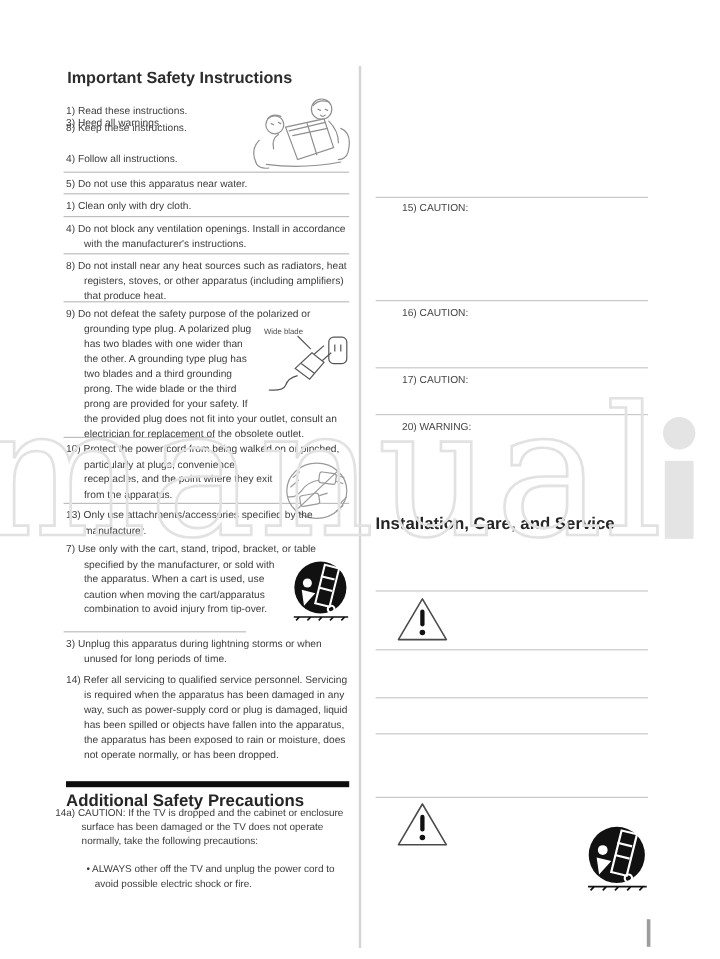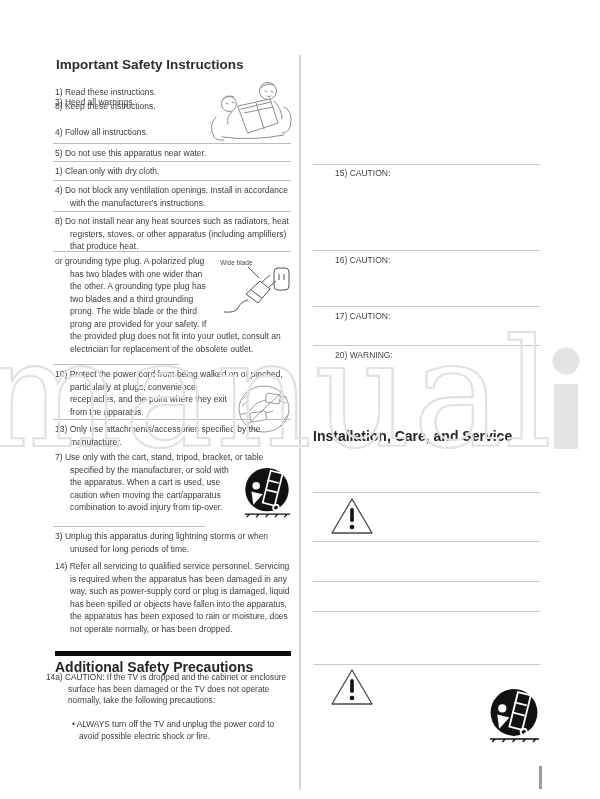--- a/index.html
+++ b/index.html
@@ -63,20 +63,21 @@
 <div class="item" style="top:165px"><span>1) Clean only with dry cloth.</span></div>
 
 <div class="hrl" style="top:180px"></div>
 <div class="item" style="top:184px"><span>4) Do not block any ventilation openings. Install in accordance with the manufacturer's instructions.</span></div>
 
 <div class="hrl" style="top:211px"></div>
 <div class="item" style="top:215px"><span>8) Do not install near any heat sources such as radiators, heat registers, stoves, or other apparatus (including amplifiers) that produce heat.</span></div>
 
 <div class="hrl" style="top:251px"></div>
 <div class="item" style="top:255px">
+  <span>9) Do not defeat the safety purpose of the polarized</span>
   <span class="fl">
     <svg width="74" height="58" viewBox="0 0 74 58">
       <text x="2" y="9" font-size="6.5" fill="#4a4a4a">Wide blade</text>
       <g fill="none" stroke="#555555" stroke-width="1">
         <path d="M30,11 L41,22"></path>
         <rect x="56" y="12" width="15" height="22" rx="4" fill="#ffffff"></rect>
         <path d="M61,18 v6 M66,18 v6"></path>
         <path d="M44,26 l8,-7 M50,32 l8,-7"></path>
         <path d="M28,38 L42,25 L52,33 L40,47 Z" fill="#ffffff"></path>
         <path d="M33,34 L44,42"></path>
@@ -133,21 +134,21 @@
 
 <div class="item" style="top:560px"><span>14) Refer all servicing to qualified service personnel. Servicing is required when the apparatus has been damaged in any way, such as power-supply cord or plug is damaged, liquid has been spilled or objects have fallen into the apparatus, the apparatus has been exposed to rain or moisture, does not operate normally, or has been dropped.</span></div>
 
 <div class="blackbar"></div>
 <div class="h2" style="left:55px;top:659px">Additional Safety Precautions</div>
 
 <div class="item" style="left:46px;top:672px;width:252px;font-size:8.3px;line-height:11.6px;padding-left:22px;text-indent:-22px">
   <span>14a) CAUTION: If the TV is dropped and the cabinet or enclosure surface has been damaged or the TV does not operate normally, take the following precautions:</span>
 </div>
 <div class="item" style="left:72px;top:719px;width:210px;font-size:8.3px;line-height:11.6px;padding-left:7px;text-indent:-7px">
-  <span>• ALWAYS turn off the TV and unplug the power cord to avoid possible electric shock or fire.</span>
+  <span>• ALWAYS other off the TV and unplug the power cord to avoid possible electric shock or fire.</span>
 </div>
 
 <div class="hrr" style="top:164px"></div>
 <div class="rlabel" style="top:168px">15) CAUTION:</div>
 
 <div class="hrr" style="top:250px"></div>
 <div class="rlabel" style="top:255px">16) CAUTION:</div>
 
 <div class="hrr" style="top:306px"></div>
 <div class="rlabel" style="top:311px">17) CAUTION:</div>

